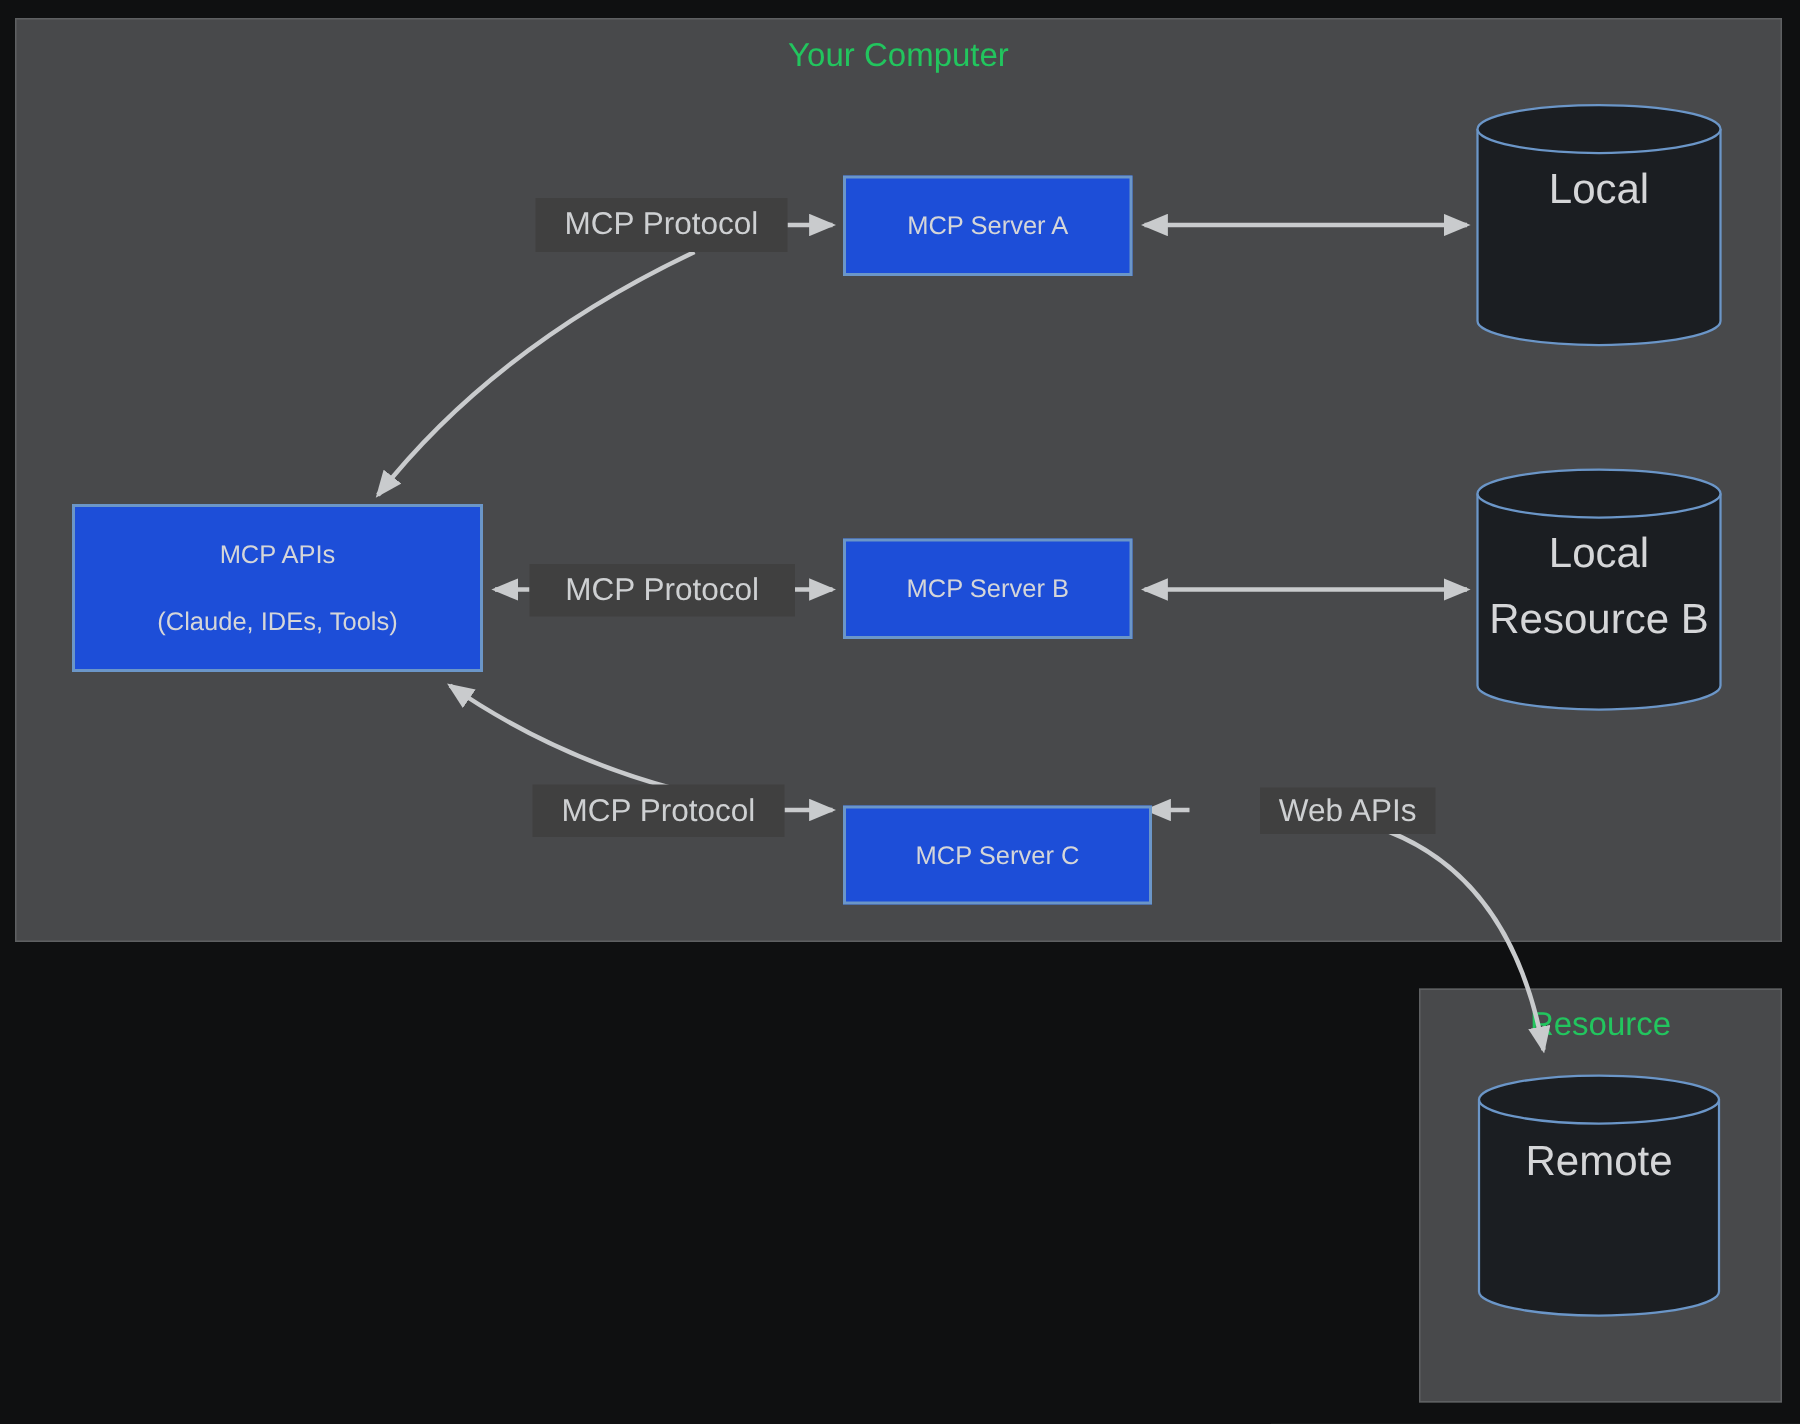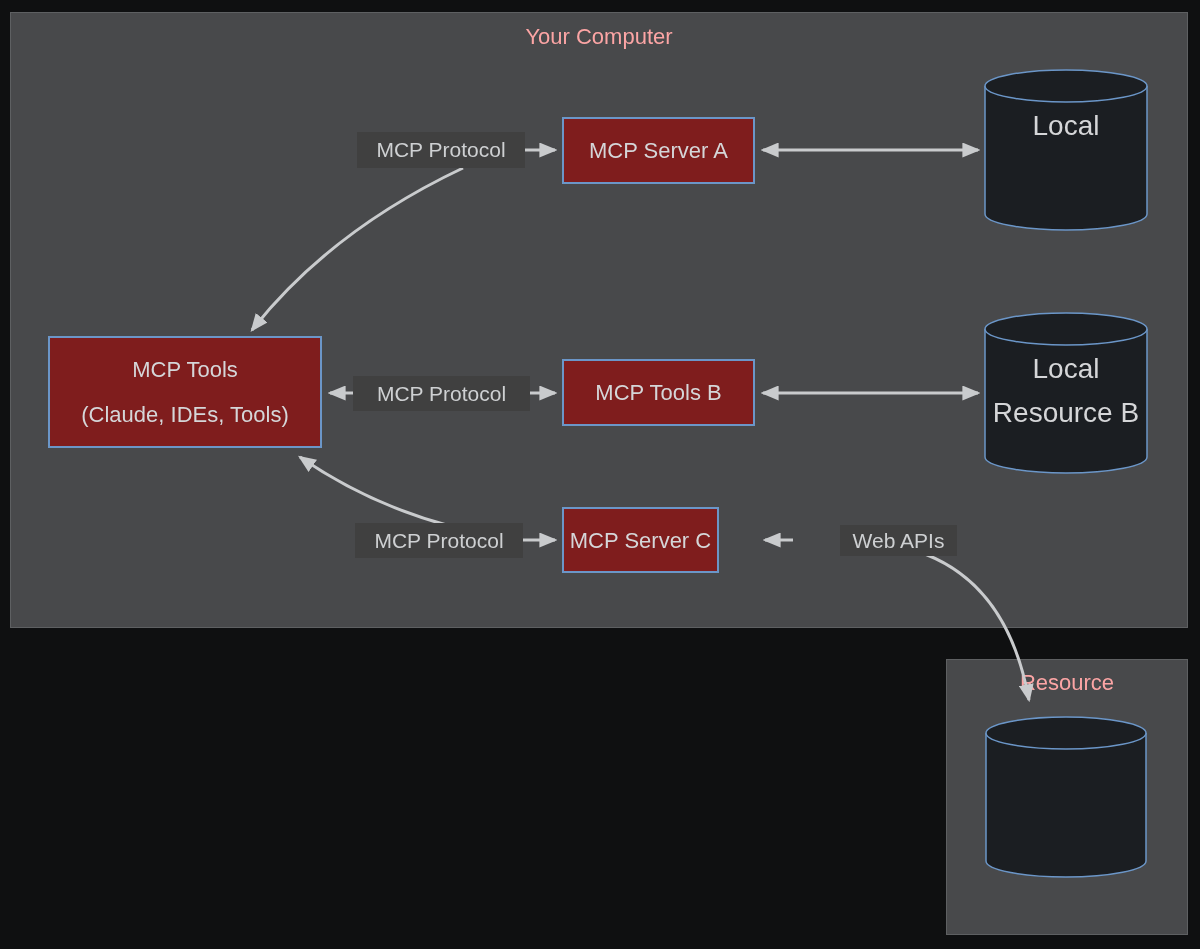--- a/index.html
+++ b/index.html
@@ -21,55 +21,55 @@
     border: 1px solid #5e6062;
     z-index: 0;
   }
   .computer-box { left: 10px; top: 12px; width: 1178px; height: 616px; }
   .internet-box { left: 946px; top: 659px; width: 242px; height: 276px; }
 
   .container-title {
     position: absolute;
     left: 0; right: 0;
     text-align: center;
-    color: #fca5a5;
+    color: #22c55e;
     font-size: 22px;
     font-weight: 400;
   }
   .computer-box .container-title { top: 11px; }
   .internet-box  .container-title { top: 10px; }
 
   
   svg.connectors {
     position: absolute;
     left: 0; top: 0;
     width: 1200px;
     height: 949px;
     z-index: 1;
   }
 
   
   .node {
     position: absolute;
-    background: #7f1d1d;
+    background: #1d4ed8;
     border: 2px solid #6b96c8;
     color: #d5d6d8;
-    font-size: 22px;
+    font-size: 17px;
     display: flex;
     flex-direction: column;
     align-items: center;
     justify-content: center;
     text-align: center;
     z-index: 2;
     line-height: 45px;
   }
   .node-host     { left: 48px;  top: 336px; width: 274px; height: 112px; }
   .node-server-a { left: 562px; top: 117px; width: 193px; height: 67px; }
   .node-server-b { left: 562px; top: 359px; width: 193px; height: 67px; }
-  .node-server-c { left: 562px; top: 507px; width: 157px; height: 66px; }
+  .node-server-c { left: 562px; top: 537px; width: 206px; height: 66px; }
 
   
   .cyl-text {
     position: absolute;
     color: #d5d6d8;
     font-size: 28px;
     line-height: 44px;
     text-align: center;
     z-index: 2;
   }
@@ -141,41 +141,42 @@
 
       <path d="M 872 150 L 763 150" marker-end="url(#ah)"></path>
       <path d="M 872 150 L 978 150" marker-end="url(#ah)"></path>
 
       <path d="M 872 393 L 763 393" marker-end="url(#ah)"></path>
       <path d="M 872 393 L 978 393" marker-end="url(#ah)"></path>
     </g>
   </svg>
 
   <div class="node node-host">
-    <div>MCP Tools</div>
+    <div>MCP APIs</div>
     <div>(Claude, IDEs, Tools)</div>
   </div>
   <div class="node node-server-a">
     <div>MCP Server A</div>
   </div>
   <div class="node node-server-b">
-    <div>MCP Tools B</div>
+    <div>MCP Server B</div>
   </div>
   <div class="node node-server-c">
     <div>MCP Server C</div>
   </div>
 
   <div class="cyl-text cyl-text-a">
     <div>Local</div>
   </div>
   <div class="cyl-text cyl-text-b">
     <div>Local</div>
     <div>Resource B</div>
   </div>
   <div class="cyl-text cyl-text-c">
+    <div>Remote</div>
   </div>
 
   <div class="edge-label edge-label-a">MCP Protocol</div>
   <div class="edge-label edge-label-b">MCP Protocol</div>
   <div class="edge-label edge-label-c">MCP Protocol</div>
   <div class="edge-label edge-label-web">Web APIs</div>
 
 </div>
 
 </body></html>

